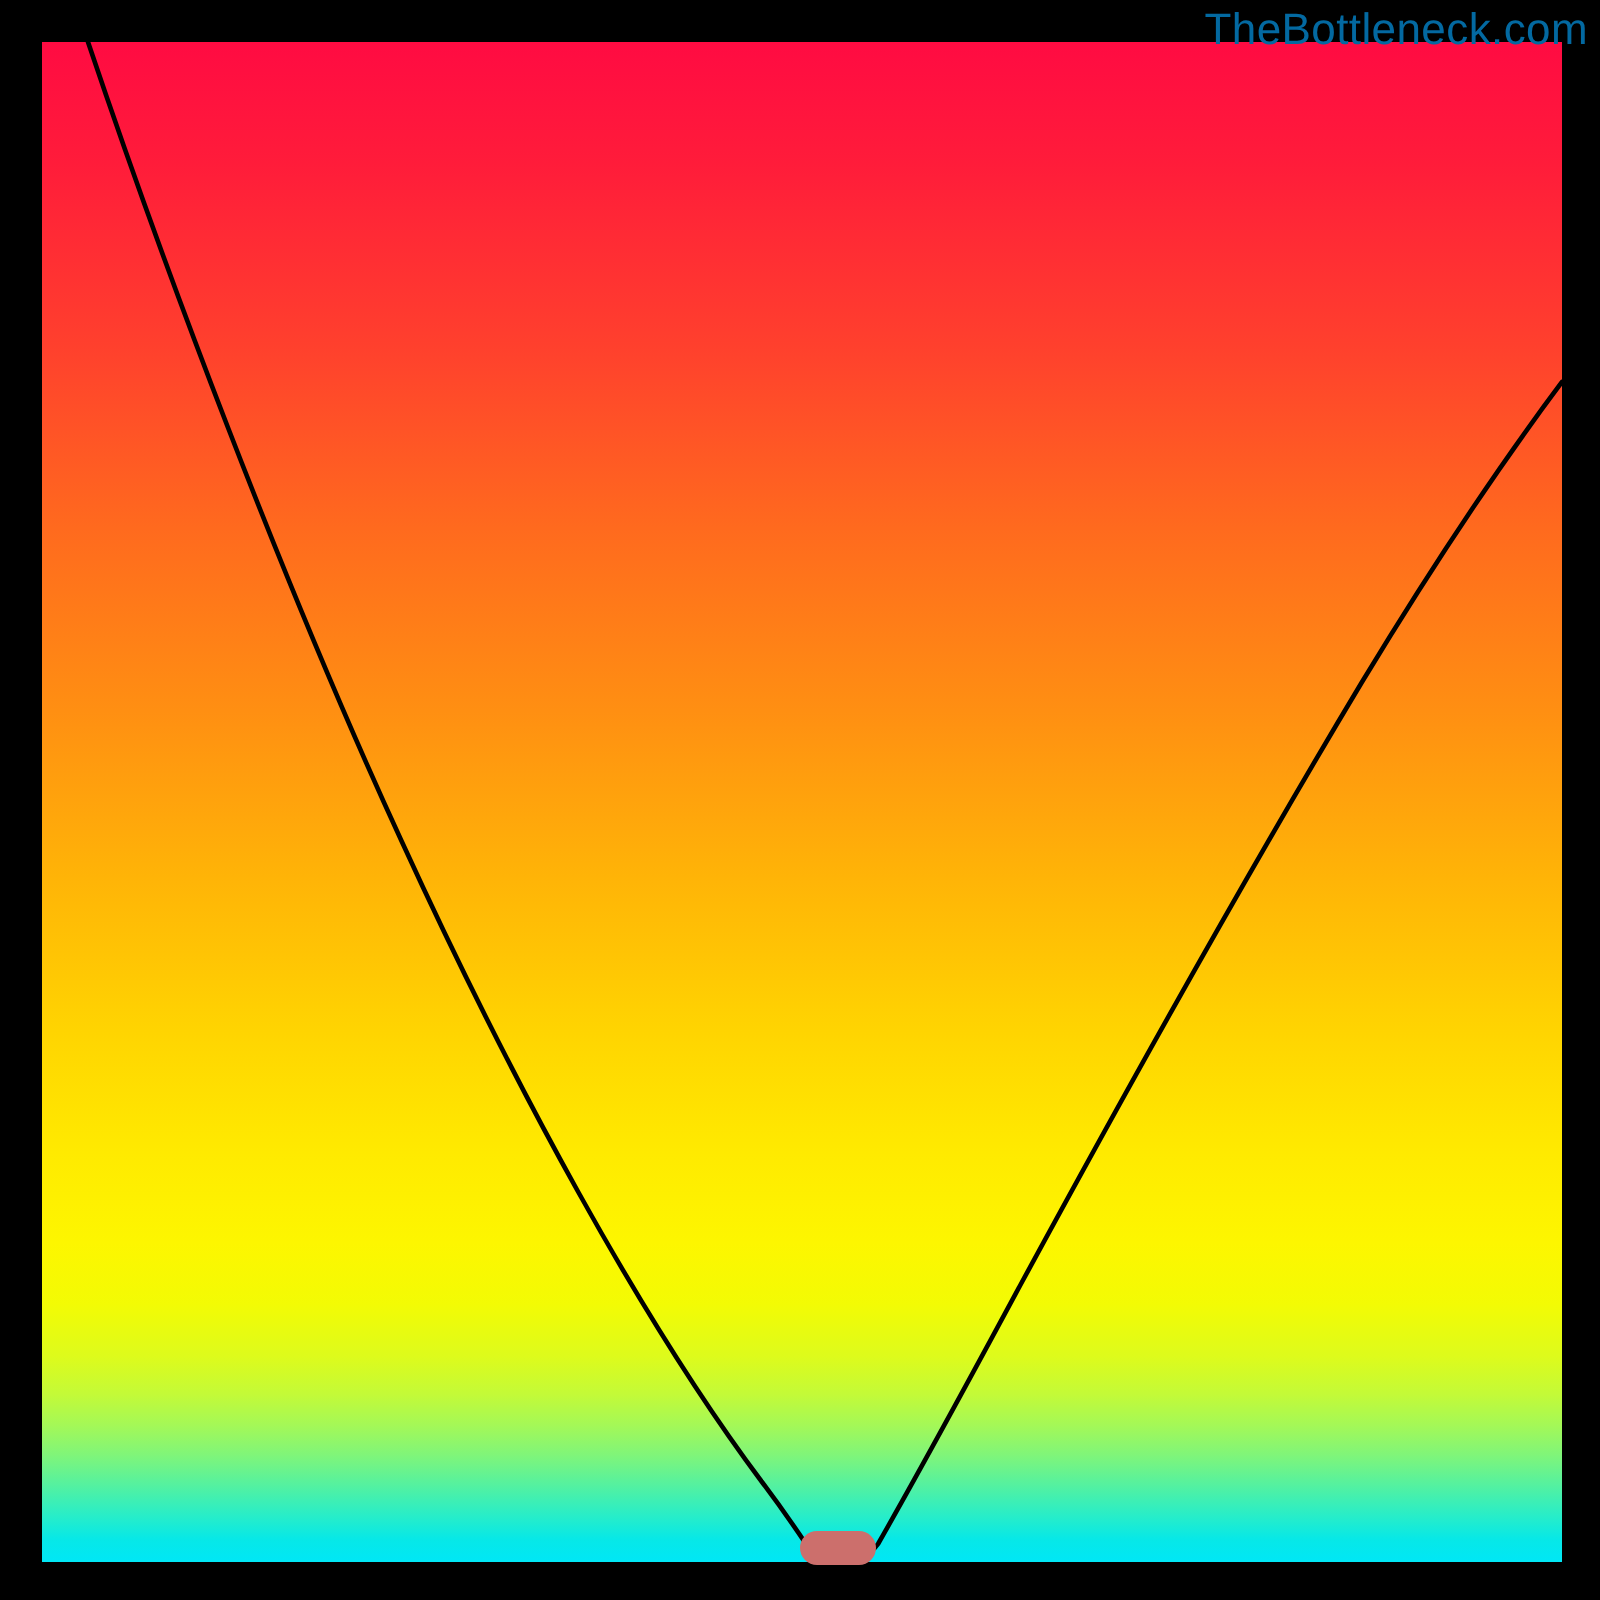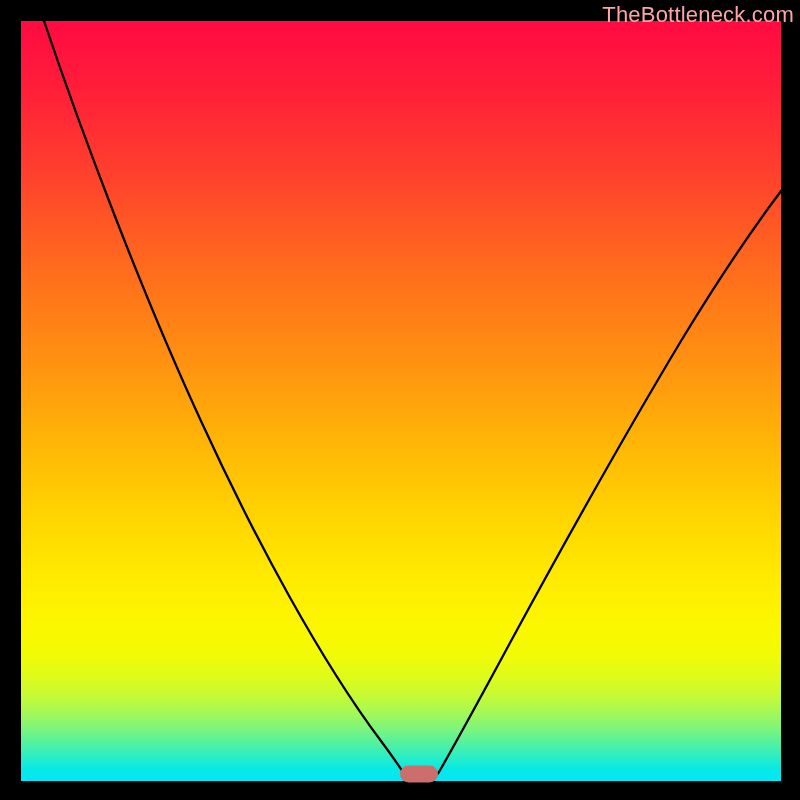--- a/index.html
+++ b/index.html
@@ -48,21 +48,21 @@
     left: 21px;
     top: 21px;
     width: 760px;
     height: 760px;
     pointer-events: none;
   }
   .watermark {
     position: absolute;
     top: 2px;
     right: 6px;
-    color: #fca5a5;
+    color: #0369a1;
     font-size: 22px;
     font-weight: 500;
     letter-spacing: 0.2px;
     user-select: none;
   }
   .marker {
     position: absolute;
     width: 38px;
     height: 17px;
     border-radius: 10px;

